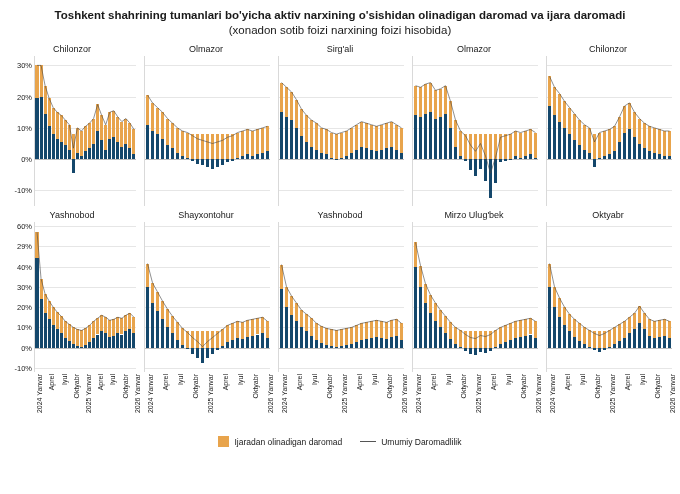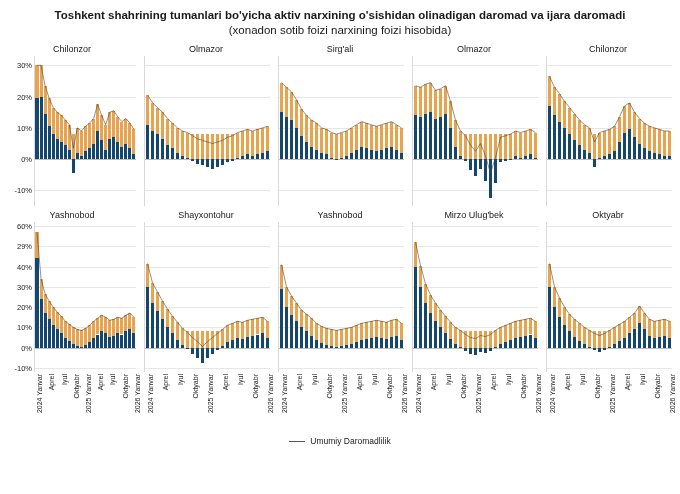--- a/index.html
+++ b/index.html
@@ -1865,16 +1865,20 @@
         <div class="xlab" style="left: calc(62% + 0.76px); top: 2px;">Aprel</div>
         <div class="xlab" style="left: calc(74% + 0.52px); top: 2px;">Iyul</div>
         <div class="xlab" style="left: calc(86% + 0.28px); top: 2px;">Oktyabr</div>
         <div class="xlab" style="left: calc(98% + 0.04px); top: 2px;">2026 Yanvar</div>
       </div>
   </div>
 </div>
 
 <div class="legend">
   <div class="item">
+    <span class="swatch orange"></span>
+    <span>Ijaradan olinadigan daromad</span>
+  </div>
+  <div class="item">
     <span class="swatch line"></span>
     <span>Umumiy Daromadlilik</span>
   </div>
 </div>
 
 </body></html>

